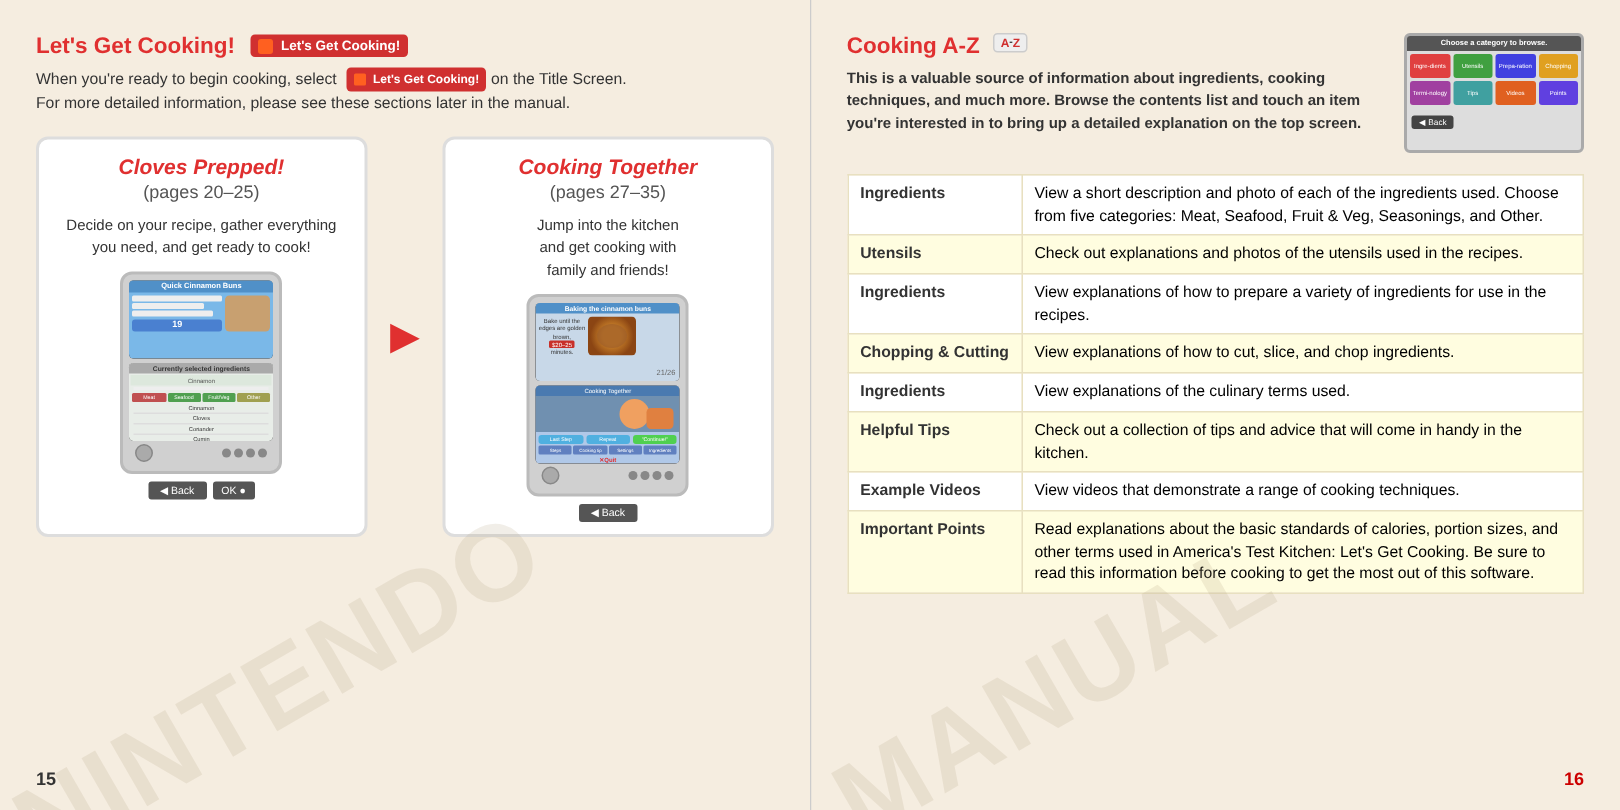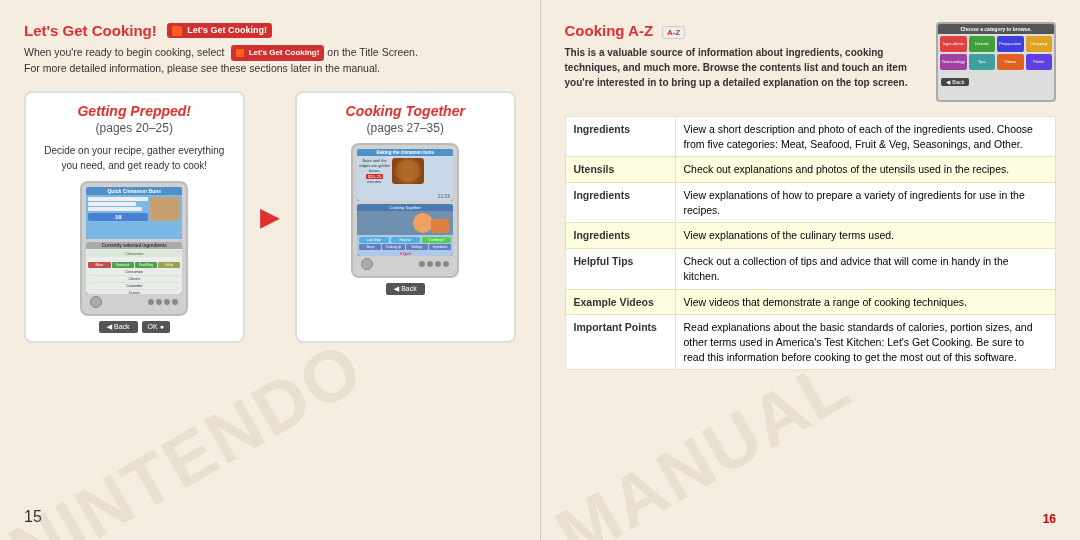--- a/index.html
+++ b/index.html
@@ -26,22 +26,22 @@
       height: 540px;
       background-color: #f5ede0;
       padding: 22px 24px 18px 24px;
       position: relative;
     }
 
     .left-page-number {
       position: absolute;
       bottom: 14px;
       left: 24px;
-      font-size: 16px;
-      font-weight: normal;
+      font-size: 12px;
+      font-weight: bold;
       color: #333;
     }
 
     
     .right-page {
       width: 540px;
       height: 540px;
       background-color: #f5ede0;
       padding: 22px 24px 18px 24px;
       position: relative;
@@ -256,21 +256,21 @@
         <span>Let's Get Cooking!</span>
       </span>
       <span>on the Title Screen.</span>
       <br>
       <span>For more detailed information, please see these sections later in the manual.</span>
     </div>
 
     <div class="cards-row">
 
       <div class="card">
-        <div class="card-title">Getting Prepped!</div>
+        <div class="card-title">Cloves Prepped!</div>
         <div class="card-subtitle">(pages 20–25)</div>
         <div class="card-desc">Decide on your recipe, gather everything<br>you need, and get ready to cook!</div>
 
         <div style="margin-top:8px; display:flex; justify-content:center;">
           <div style="width:108px; background:#d0d0d0; border-radius:8px; padding:4px; border:2px solid #bbb;">
 
             <div style="width:100%; height:52px; background:#222; border-radius:3px; overflow:hidden; margin-bottom:3px;">
               <div style="width:100%; height:100%; background:#7ab8e8; position:relative;">
 
                 <div style="background:#5090c8; color:white; font-size:5px; padding:1px 3px; font-weight:bold;">Quick Cinnamon Buns</div>
@@ -331,20 +331,21 @@
             <span>OK ●</span>
           </div>
         </div>
       </div>
 
       <div class="arrow-right">▶</div>
 
       <div class="card">
         <div class="card-title">Cooking Together</div>
         <div class="card-subtitle">(pages 27–35)</div>
+        <div class="card-desc">Jump into the kitchen<br>and get cooking with<br>family and friends!</div>
 
         <div style="margin-top:8px; display:flex; justify-content:center;">
           <div style="width:108px; background:#d0d0d0; border-radius:8px; padding:4px; border:2px solid #bbb;">
 
             <div style="width:100%; height:52px; background:#222; border-radius:3px; overflow:hidden; margin-bottom:3px;">
               <div style="width:100%; height:100%; background:#c8d8e8; position:relative;">
                 <div style="background:#5090c8; color:white; font-size:4.5px; padding:1px 3px; font-weight:bold;">Baking the cinnamon buns</div>
                 <div style="display:flex; gap:2px; padding:2px;">
                   <div style="font-size:4px; color:#333; line-height:1.3;">
                     Bake until the<br>edges are golden<br>brown,<br>
@@ -413,21 +414,21 @@
   </div>
 
   <div class="page-divider"></div>
 
   <div class="right-page">
 
     <div class="watermark" style="font-size:72px; bottom:40px; left:0px; transform:rotate(-30deg); color:rgba(180,160,130,0.18);">MANUAL</div>
 
     <div class="cooking-az-header">
       <div class="cooking-az-title-area">
-        <div style="display:flex; align-items:flex-end; gap:6px; margin-bottom:6px;">
+        <div style="display:flex; align-items:flex-start; gap:6px; margin-bottom:6px;">
           <span style="font-size:15px; font-weight:bold; color:#e03030;">Cooking A-Z</span>
           <span class="az-badge">
             <span class="az-badge-letter">A</span>
               <span style="font-size:7px;">-</span>
               <span class="az-badge-letter">Z</span>
           </span>
         </div>
         <div class="cooking-az-desc">This is a valuable source of information about ingredients, cooking techniques, and much more. Browse the contents list and touch an item you're interested in to bring up a detailed explanation on the top screen.</div>
       </div>
 
@@ -461,20 +462,24 @@
           </tr>
           <tr>
             <td class="label-col">Utensils</td>
             <td>Check out explanations and photos of the utensils used in the recipes.</td>
           </tr>
           <tr>
             <td class="label-col">Ingredients</td>
             <td>View explanations of how to prepare a variety of ingredients for use in the recipes.</td>
           </tr>
           <tr>
+            <td class="label-col">Chopping &amp; Cutting</td>
+            <td>View explanations of how to cut, slice, and chop ingredients.</td>
+          </tr>
+          <tr>
             <td class="label-col">Ingredients</td>
             <td>View explanations of the culinary terms used.</td>
           </tr>
           <tr>
             <td class="label-col">Helpful Tips</td>
             <td>Check out a collection of tips and advice that will come in handy in the kitchen.</td>
           </tr>
           <tr>
             <td class="label-col">Example Videos</td>
             <td>View videos that demonstrate a range of cooking techniques.</td>

